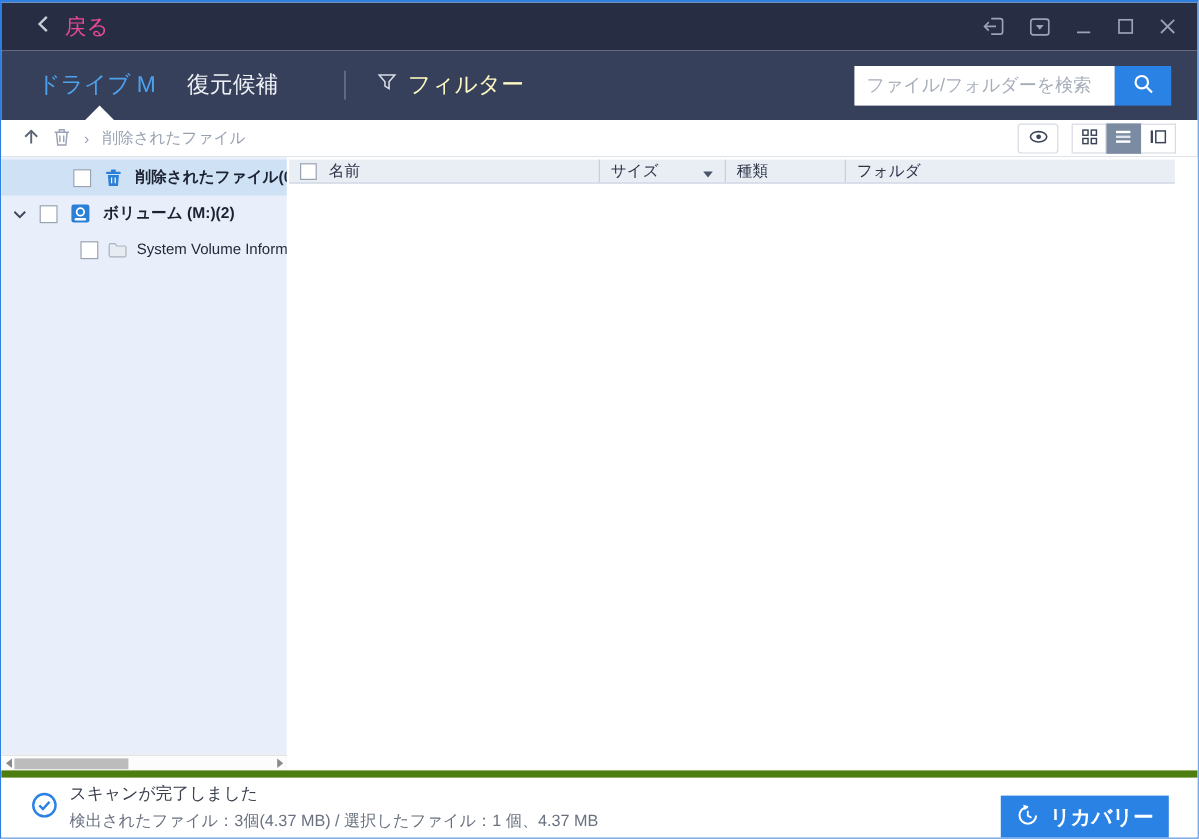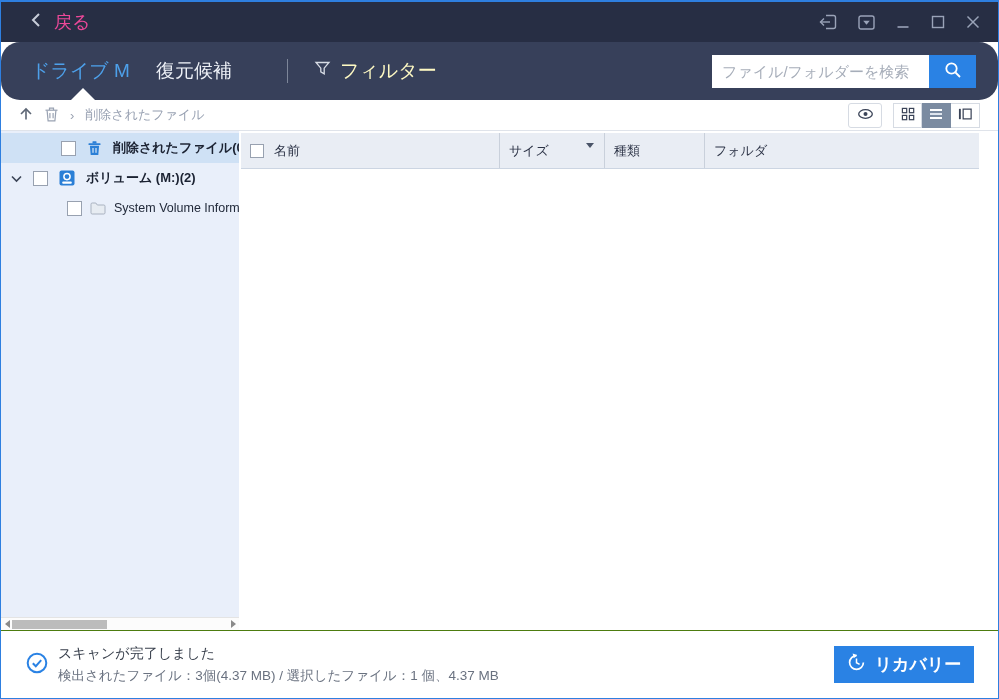--- a/index.html
+++ b/index.html
@@ -9,21 +9,21 @@
     border:1px solid #2e7fe0; border-top:2px solid #2e7fe0;
     display:flex; flex-direction:column; overflow:hidden;
   }
   
   .titlebar{ height:40px; background:#272e44; display:flex; align-items:center; flex:0 0 auto; }
   .back-btn{ display:flex; align-items:center; gap:13px; margin-left:30px; cursor:default; }
   .back-label{ color:#ec4899; font-size:18px; }
   .win-controls{ margin-left:auto; display:flex; align-items:center; gap:21px; margin-right:18px; }
   .win-controls svg{ display:block; }
   
-  .tabbar{ height:58px; background:#37405a; display:flex; align-items:center; position:relative; flex:0 0 auto;border-radius:19px; }
+  .tabbar{ height:58px; background:#37405a; display:flex; align-items:center; position:relative; flex:0 0 auto; }
   .tab{ font-size:19px; cursor:default; }
   .tab-active{ color:#4da0ea; margin-left:30px; }
   .tab-idle{ color:#eef1f7; margin-left:26px; }
   .tab-sep{ width:1px; height:24px; background:#7d8699; margin-left:55px; }
   .filter{ display:flex; align-items:center; gap:9px; margin-left:26px; color:#fef9c3; font-size:19px; }
   .notch{ position:absolute; bottom:0; left:70px; width:0; height:0;
           border-left:12px solid transparent; border-right:12px solid transparent; border-bottom:12px solid #fff; }
   .searchbox{ position:absolute; right:22px; top:13px; display:flex; height:33px; }
   .searchbox input{ width:217px; height:33px; border:none; outline:none; padding:0 10px; font-size:15px; color:#8b5cf6;
                     font-family:"Liberation Sans",sans-serif; }
@@ -50,34 +50,34 @@
   .row-bold{ font-weight:bold; color:#1b2232; }
   .cb{ width:15px; height:15px; background:#fff; border:1px solid #98a1b0; display:inline-block; }
   .tree-icon{ display:flex; align-items:center; }
   .hscroll{ position:absolute; left:0; right:0; bottom:0; height:13px; background:#fcfcfc; border-top:1px solid #e4e4e4; }
   .hs-arrow{ position:absolute; top:0; width:12px; height:12px; display:flex; align-items:center; justify-content:center; }
   .hs-left{ left:0; } .hs-right{ right:0; }
   .hs-thumb{ position:absolute; left:11px; top:2px; width:95px; height:9px; background:#bcbcbc; }
   .tri-l{ width:0;height:0;border-top:4px solid transparent;border-bottom:4px solid transparent;border-right:5px solid #8a8a8a; }
   .tri-r{ width:0;height:0;border-top:4px solid transparent;border-bottom:4px solid transparent;border-left:5px solid #8a8a8a; }
   .content{ flex:1 1 auto; position:relative; background:#fff; }
-  .thead{ margin-top:2px; height:36px; width:738px; background:#e9edf4; display:flex; align-items:stretch;
+  .thead{ margin-top:2px; height:20px; width:738px; background:#e9edf4; display:flex; align-items:stretch;
           font-size:13px; color:#2b3245; border-bottom:1px solid #ccd5e2; }
   .th{ display:flex; align-items:center; padding-left:9px; position:relative; }
   .th + .th{ border-left:1px solid #c9d0db; }
   .th-name{ width:258px; gap:10px; }
   .th-size{ width:105px; }
   .th-date{ width:135px; }
   .th-type{ width:100px; }
   .th-folder{ width:140px; }
   .sort-caret{ position:absolute; right:10px; top:10px; width:0; height:0;
                border-left:4px solid transparent; border-right:4px solid transparent; border-top:5px solid #4a5468; }
   .thead .cb{ width:14px; height:14px; }
   
-  .statusbar{ height:68px; flex:0 0 auto; background:#fff; border-top:1px solid #4d7c0f; display:flex; align-items:center; position:relative; }
+  .statusbar{ height:56px; flex:0 0 auto; background:#fff; border-top:6px solid #4d7c0f; display:flex; align-items:center; position:relative; }
   .status-icon{ margin-left:25px; flex:0 0 auto; }
   .status-texts{ margin-left:10px; }
   .status-title{ font-size:14px; color:#39404d; margin-bottom:4px; }
   .status-detail{ font-size:13.5px; color:#6a7280; }
   .recover-btn{ position:absolute; right:24px; top:15px; width:140px; height:37px; background:#2a82e4; border:none;
                 color:#fff; font-size:17px; font-weight:bold; display:flex; align-items:center; justify-content:center;
                 gap:9px; cursor:pointer; font-family:"Liberation Sans",sans-serif; }
 </style>
 </head>
 <body>

